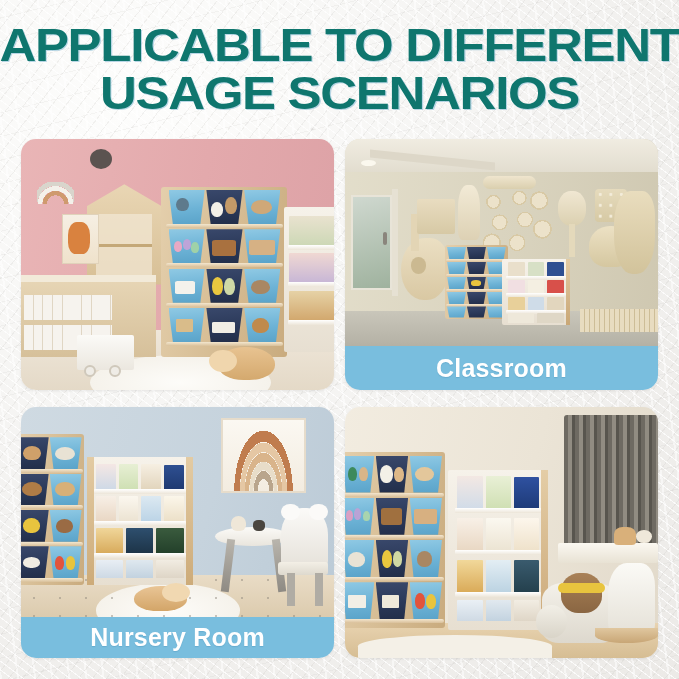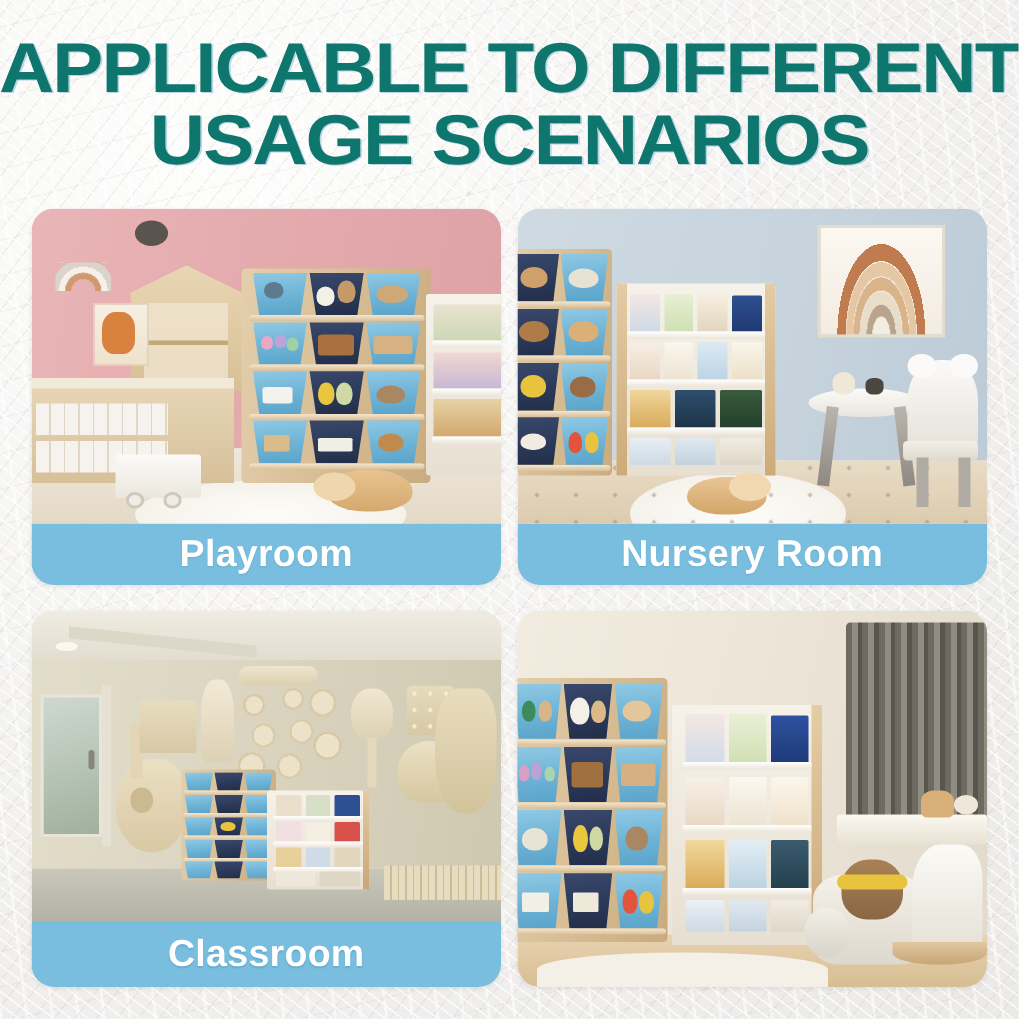--- a/index.html
+++ b/index.html
@@ -234,133 +234,20 @@
           <div class="bs-row" style="top:58%;height:20%;">
             <div class="book" style="height:100%;background:linear-gradient(#e6d2a6,#d2a86e)"></div>
           </div>
           <div class="bs-lip" style="top:78%"></div>
         </div>
 
         <div class="plush" style="left:63%;top:83%;width:18%;height:13%;background:linear-gradient(#e8c391,#d4a96e);border-radius:48% 52% 45% 45%"></div>
         <div class="plush" style="left:60%;top:84%;width:9%;height:9%;background:#f0d6ad"></div>
       </div>
     </div>
-    <div class="caption">Playroom</div>
-  </div>
-
-  <div class="card">
-    <div class="photo">
-      <div class="scene">
-        <div class="wall" style="height:80%;background:linear-gradient(105deg,#cfdae2 0%,#c6d3dd 60%,#bccbd7 100%)"></div>
-        <div class="floor" style="height:20%;background:linear-gradient(#e9dcc6,#dccbae)"></div>
-        <div class="rug" style="left:24%;bottom:-10%;width:46%;height:26%;"></div>
-        <div style="position:absolute;left:0;bottom:0;width:100%;height:22%;background-image:radial-gradient(circle,#8a8378 1.4px,transparent 1.5px);background-size:26px 18px;opacity:.45"></div>
-
-        <div style="position:absolute;left:64%;top:5%;width:27%;height:36%;background:linear-gradient(#fbf8f2,#f3ece0);border:2px solid #e6dccb"></div>
-        <div style="position:absolute;left:67%;top:8%;width:21%;height:32%;background:
-            radial-gradient(ellipse 50% 100% at 50% 100%, transparent 0 18%, #b9a58c 18% 30%, transparent 30%),
-            radial-gradient(ellipse 50% 100% at 50% 100%, transparent 0 31%, #e8ddc9 31% 43%, transparent 43%),
-            radial-gradient(ellipse 50% 100% at 50% 100%, transparent 0 44%, #d9b48b 44% 57%, transparent 57%),
-            radial-gradient(ellipse 50% 100% at 50% 100%, transparent 0 58%, #e5c7a4 58% 72%, transparent 72%),
-            radial-gradient(ellipse 50% 100% at 50% 100%, transparent 0 73%, #c07c4e 73% 90%, transparent 90%)"></div>
-
-        <div class="organizer" style="left:-2%;top:13%;width:22%;height:72%;">
-          <div class="org-frame"></div>
-          <div class="tier" style="top:2%;height:21%;">
-            <div class="bin nv">
-                <span class="toy" style="left:18%;top:26%;width:58%;height:46%;background:#cfa06a"></span>
-              </div>
-            <div class="bin lb">
-                <span class="toy" style="left:16%;top:30%;width:62%;height:42%;background:#e8e2d4"></span>
-              </div>
-          </div>
-          <div class="shelf" style="top:23%"></div>
-          <div class="tier" style="top:26%;height:21%;">
-            <div class="bin nv">
-                <span class="toy" style="left:16%;top:26%;width:62%;height:46%;background:#b07c46"></span>
-              </div>
-            <div class="bin lb">
-                <span class="toy" style="left:16%;top:28%;width:62%;height:44%;background:#d8b078"></span>
-              </div>
-          </div>
-          <div class="shelf" style="top:47%"></div>
-          <div class="tier" style="top:50%;height:21%;">
-            <div class="bin nv">
-                <span class="toy" style="left:20%;top:26%;width:52%;height:48%;background:#e8c43e"></span>
-              </div>
-            <div class="bin lb">
-                <span class="toy" style="left:20%;top:28%;width:54%;height:44%;background:#9a6b44"></span>
-              </div>
-          </div>
-          <div class="shelf" style="top:71%"></div>
-          <div class="tier" style="top:74%;height:21%;">
-            <div class="bin nv">
-                <span class="toy" style="left:18%;top:34%;width:56%;height:36%;background:#f0ece2"></span>
-              </div>
-            <div class="bin lb">
-                <span class="toy" style="left:16%;top:30%;width:30%;height:44%;background:#e2543c"></span>
-                <span class="toy" style="left:50%;top:32%;width:30%;height:42%;background:#e8c43e"></span>
-              </div>
-          </div>
-          <div class="shelf" style="top:95%"></div>
-        </div>
-
-        <div class="bookshelf" style="left:21%;top:24%;width:34%;height:61%;">
-          <div class="bs-body"></div>
-          <div class="bs-side" style="left:0;background:linear-gradient(#e3cba3,#cdab79)"></div>
-          <div class="bs-side" style="right:0;background:linear-gradient(#e3cba3,#cdab79)"></div>
-
-          <div class="bs-row" style="top:5%;height:20%;">
-            <div class="book" style="height:100%;background:linear-gradient(#f4e7e4,#cfd9e6)"></div>
-            <div class="book" style="height:100%;background:linear-gradient(#e7efd4,#cfe0b4)"></div>
-            <div class="book" style="height:100%;background:linear-gradient(#f6efe2,#e2d5bd)"></div>
-            <div class="book" style="height:96%;background:linear-gradient(#2e4f91,#1f3a72)"></div>
-          </div>
-          <div class="bs-lip" style="top:25%"></div>
-
-          <div class="bs-row" style="top:30%;height:20%;">
-            <div class="book" style="height:100%;background:linear-gradient(#f7efe6,#e9d7c4)"></div>
-            <div class="book" style="height:100%;background:linear-gradient(#fbf7ef,#ece3d2)"></div>
-            <div class="book" style="height:100%;background:linear-gradient(#dce9f2,#bcd4e6)"></div>
-            <div class="book" style="height:100%;background:linear-gradient(#fbf6ea,#ece0c8)"></div>
-          </div>
-          <div class="bs-lip" style="top:50%"></div>
-
-          <div class="bs-row" style="top:55%;height:20%;">
-            <div class="book" style="height:100%;background:linear-gradient(#f0d69a,#d8ab5c)"></div>
-            <div class="book" style="height:100%;background:linear-gradient(#2e4f6e,#1d3448)"></div>
-            <div class="book" style="height:100%;background:linear-gradient(#3a5b3e,#23402a)"></div>
-          </div>
-          <div class="bs-lip" style="top:75%"></div>
-
-          <div class="bs-row" style="top:80%;height:14%;">
-            <div class="book" style="height:100%;background:linear-gradient(#e8eef4,#cdd9e4)"></div>
-            <div class="book" style="height:100%;background:linear-gradient(#dfe8ef,#c2d2df)"></div>
-            <div class="book" style="height:100%;background:linear-gradient(#f1ece2,#ded5c6)"></div>
-          </div>
-        </div>
-
-        <div style="position:absolute;left:62%;top:57%;width:24%;height:9%;background:linear-gradient(#fbfaf7,#e9e5dd);border-radius:50%"></div>
-        <div style="position:absolute;left:65%;top:63%;width:2.5%;height:25%;background:linear-gradient(#b9b5ad,#8e8a83);transform:rotate(7deg)"></div>
-        <div style="position:absolute;left:81%;top:63%;width:2.5%;height:25%;background:linear-gradient(#b9b5ad,#8e8a83);transform:rotate(-7deg)"></div>
-        <div style="position:absolute;left:67%;top:52%;width:5%;height:7%;background:#efe7d8;border-radius:50% 50% 40% 40%"></div>
-        <div style="position:absolute;left:74%;top:54%;width:4%;height:5%;background:#4a4640;border-radius:40%"></div>
-
-        <div style="position:absolute;left:83%;top:48%;width:15%;height:28%;background:linear-gradient(#fbfaf8,#e6e2da);border-radius:45% 45% 10% 10%"></div>
-        <div style="position:absolute;left:83%;top:46%;width:6%;height:8%;background:#fbfaf8;border-radius:50%"></div>
-        <div style="position:absolute;left:92%;top:46%;width:6%;height:8%;background:#fbfaf8;border-radius:50%"></div>
-        <div style="position:absolute;left:82%;top:74%;width:16%;height:6%;background:linear-gradient(#f3efe6,#ded9ce);border-radius:3px"></div>
-        <div style="position:absolute;left:85%;top:79%;width:2.5%;height:16%;background:#b0aca4"></div>
-        <div style="position:absolute;left:94%;top:79%;width:2.5%;height:16%;background:#b0aca4"></div>
-
-        <div class="plush" style="left:36%;top:85%;width:17%;height:12%;background:linear-gradient(#e9c596,#d3a568);border-radius:50% 45% 45% 45%"></div>
-        <div class="plush" style="left:45%;top:84%;width:9%;height:9%;background:#f1d8b1"></div>
-      </div>
-    </div>
-    <div class="caption">Nursery Room</div>
   </div>
 
   <div class="card row2">
     <div class="photo">
       <div class="scene">
         <div class="wall" style="height:83%;background:linear-gradient(100deg,#e3decb 0%,#d9d3be 55%,#cfc8b1 100%)"></div>
         <div class="floor" style="height:17%;background:linear-gradient(#c9c6ba,#b4b1a5)"></div>
         <div style="position:absolute;left:0;top:0;width:100%;height:16%;background:linear-gradient(#f0ece1,#e2ddcf)"></div>
         <div style="position:absolute;left:8%;top:8%;width:40%;height:4%;background:#ddd7c8;transform:skewY(6deg)"></div>
         <div style="position:absolute;left:5%;top:10%;width:5%;height:3%;background:#fbf8ee;border-radius:50%"></div>
@@ -456,20 +343,132 @@
             <div class="book" style="height:100%;background:#dfd7c6"></div>
           </div>
         </div>
 
         <div style="position:absolute;left:75%;top:82%;width:25%;height:11%;background:repeating-linear-gradient(90deg,#e8dcc0 0 4px,#cdbd97 4px 5px)"></div>
       </div>
     </div>
     <div class="caption">Classroom</div>
   </div>
 
+  <div class="card">
+    <div class="photo">
+      <div class="scene">
+        <div class="wall" style="height:80%;background:linear-gradient(105deg,#cfdae2 0%,#c6d3dd 60%,#bccbd7 100%)"></div>
+        <div class="floor" style="height:20%;background:linear-gradient(#e9dcc6,#dccbae)"></div>
+        <div class="rug" style="left:24%;bottom:-10%;width:46%;height:26%;"></div>
+        <div style="position:absolute;left:0;bottom:0;width:100%;height:22%;background-image:radial-gradient(circle,#8a8378 1.4px,transparent 1.5px);background-size:26px 18px;opacity:.45"></div>
+
+        <div style="position:absolute;left:64%;top:5%;width:27%;height:36%;background:linear-gradient(#fbf8f2,#f3ece0);border:2px solid #e6dccb"></div>
+        <div style="position:absolute;left:67%;top:8%;width:21%;height:32%;background:
+            radial-gradient(ellipse 50% 100% at 50% 100%, transparent 0 18%, #b9a58c 18% 30%, transparent 30%),
+            radial-gradient(ellipse 50% 100% at 50% 100%, transparent 0 31%, #e8ddc9 31% 43%, transparent 43%),
+            radial-gradient(ellipse 50% 100% at 50% 100%, transparent 0 44%, #d9b48b 44% 57%, transparent 57%),
+            radial-gradient(ellipse 50% 100% at 50% 100%, transparent 0 58%, #e5c7a4 58% 72%, transparent 72%),
+            radial-gradient(ellipse 50% 100% at 50% 100%, transparent 0 73%, #c07c4e 73% 90%, transparent 90%)"></div>
+
+        <div class="organizer" style="left:-2%;top:13%;width:22%;height:72%;">
+          <div class="org-frame"></div>
+          <div class="tier" style="top:2%;height:21%;">
+            <div class="bin nv">
+                <span class="toy" style="left:18%;top:26%;width:58%;height:46%;background:#cfa06a"></span>
+              </div>
+            <div class="bin lb">
+                <span class="toy" style="left:16%;top:30%;width:62%;height:42%;background:#e8e2d4"></span>
+              </div>
+          </div>
+          <div class="shelf" style="top:23%"></div>
+          <div class="tier" style="top:26%;height:21%;">
+            <div class="bin nv">
+                <span class="toy" style="left:16%;top:26%;width:62%;height:46%;background:#b07c46"></span>
+              </div>
+            <div class="bin lb">
+                <span class="toy" style="left:16%;top:28%;width:62%;height:44%;background:#d8b078"></span>
+              </div>
+          </div>
+          <div class="shelf" style="top:47%"></div>
+          <div class="tier" style="top:50%;height:21%;">
+            <div class="bin nv">
+                <span class="toy" style="left:20%;top:26%;width:52%;height:48%;background:#e8c43e"></span>
+              </div>
+            <div class="bin lb">
+                <span class="toy" style="left:20%;top:28%;width:54%;height:44%;background:#9a6b44"></span>
+              </div>
+          </div>
+          <div class="shelf" style="top:71%"></div>
+          <div class="tier" style="top:74%;height:21%;">
+            <div class="bin nv">
+                <span class="toy" style="left:18%;top:34%;width:56%;height:36%;background:#f0ece2"></span>
+              </div>
+            <div class="bin lb">
+                <span class="toy" style="left:16%;top:30%;width:30%;height:44%;background:#e2543c"></span>
+                <span class="toy" style="left:50%;top:32%;width:30%;height:42%;background:#e8c43e"></span>
+              </div>
+          </div>
+          <div class="shelf" style="top:95%"></div>
+        </div>
+
+        <div class="bookshelf" style="left:21%;top:24%;width:34%;height:61%;">
+          <div class="bs-body"></div>
+          <div class="bs-side" style="left:0;background:linear-gradient(#e3cba3,#cdab79)"></div>
+          <div class="bs-side" style="right:0;background:linear-gradient(#e3cba3,#cdab79)"></div>
+
+          <div class="bs-row" style="top:5%;height:20%;">
+            <div class="book" style="height:100%;background:linear-gradient(#f4e7e4,#cfd9e6)"></div>
+            <div class="book" style="height:100%;background:linear-gradient(#e7efd4,#cfe0b4)"></div>
+            <div class="book" style="height:100%;background:linear-gradient(#f6efe2,#e2d5bd)"></div>
+            <div class="book" style="height:96%;background:linear-gradient(#2e4f91,#1f3a72)"></div>
+          </div>
+          <div class="bs-lip" style="top:25%"></div>
+
+          <div class="bs-row" style="top:30%;height:20%;">
+            <div class="book" style="height:100%;background:linear-gradient(#f7efe6,#e9d7c4)"></div>
+            <div class="book" style="height:100%;background:linear-gradient(#fbf7ef,#ece3d2)"></div>
+            <div class="book" style="height:100%;background:linear-gradient(#dce9f2,#bcd4e6)"></div>
+            <div class="book" style="height:100%;background:linear-gradient(#fbf6ea,#ece0c8)"></div>
+          </div>
+          <div class="bs-lip" style="top:50%"></div>
+
+          <div class="bs-row" style="top:55%;height:20%;">
+            <div class="book" style="height:100%;background:linear-gradient(#f0d69a,#d8ab5c)"></div>
+            <div class="book" style="height:100%;background:linear-gradient(#2e4f6e,#1d3448)"></div>
+            <div class="book" style="height:100%;background:linear-gradient(#3a5b3e,#23402a)"></div>
+          </div>
+          <div class="bs-lip" style="top:75%"></div>
+
+          <div class="bs-row" style="top:80%;height:14%;">
+            <div class="book" style="height:100%;background:linear-gradient(#e8eef4,#cdd9e4)"></div>
+            <div class="book" style="height:100%;background:linear-gradient(#dfe8ef,#c2d2df)"></div>
+            <div class="book" style="height:100%;background:linear-gradient(#f1ece2,#ded5c6)"></div>
+          </div>
+        </div>
+
+        <div style="position:absolute;left:62%;top:57%;width:24%;height:9%;background:linear-gradient(#fbfaf7,#e9e5dd);border-radius:50%"></div>
+        <div style="position:absolute;left:65%;top:63%;width:2.5%;height:25%;background:linear-gradient(#b9b5ad,#8e8a83);transform:rotate(7deg)"></div>
+        <div style="position:absolute;left:81%;top:63%;width:2.5%;height:25%;background:linear-gradient(#b9b5ad,#8e8a83);transform:rotate(-7deg)"></div>
+        <div style="position:absolute;left:67%;top:52%;width:5%;height:7%;background:#efe7d8;border-radius:50% 50% 40% 40%"></div>
+        <div style="position:absolute;left:74%;top:54%;width:4%;height:5%;background:#4a4640;border-radius:40%"></div>
+
+        <div style="position:absolute;left:83%;top:48%;width:15%;height:28%;background:linear-gradient(#fbfaf8,#e6e2da);border-radius:45% 45% 10% 10%"></div>
+        <div style="position:absolute;left:83%;top:46%;width:6%;height:8%;background:#fbfaf8;border-radius:50%"></div>
+        <div style="position:absolute;left:92%;top:46%;width:6%;height:8%;background:#fbfaf8;border-radius:50%"></div>
+        <div style="position:absolute;left:82%;top:74%;width:16%;height:6%;background:linear-gradient(#f3efe6,#ded9ce);border-radius:3px"></div>
+        <div style="position:absolute;left:85%;top:79%;width:2.5%;height:16%;background:#b0aca4"></div>
+        <div style="position:absolute;left:94%;top:79%;width:2.5%;height:16%;background:#b0aca4"></div>
+
+        <div class="plush" style="left:36%;top:85%;width:17%;height:12%;background:linear-gradient(#e9c596,#d3a568);border-radius:50% 45% 45% 45%"></div>
+        <div class="plush" style="left:45%;top:84%;width:9%;height:9%;background:#f1d8b1"></div>
+      </div>
+    </div>
+    <div class="caption">Nursery Room</div>
+  </div>
+
   <div class="card row2">
     <div class="photo">
       <div class="scene">
         <div class="wall" style="height:86%;background:linear-gradient(105deg,#f2ece0 0%,#ebe4d6 55%,#e2dacb 100%)"></div>
         <div class="floor" style="height:14%;background:linear-gradient(#e8d3b0,#d6bd93)"></div>
         <div style="position:absolute;left:4%;bottom:0;width:62%;height:9%;background:#f4f0e7;border-radius:50% 50% 0 0"></div>
 
         <div style="position:absolute;left:70%;top:3%;width:30%;height:53%;background:repeating-linear-gradient(90deg,#6e6a62 0 4px,#918c82 4px 8px,#58554e 8px 11px);border-radius:3px"></div>
         <div style="position:absolute;left:68%;top:54%;width:32%;height:8%;background:linear-gradient(#fbf8f1,#e8e2d4);border-radius:2px"></div>
         <div style="position:absolute;left:86%;top:48%;width:7%;height:7%;background:#d9b07a;border-radius:40% 40% 20% 20%"></div>

